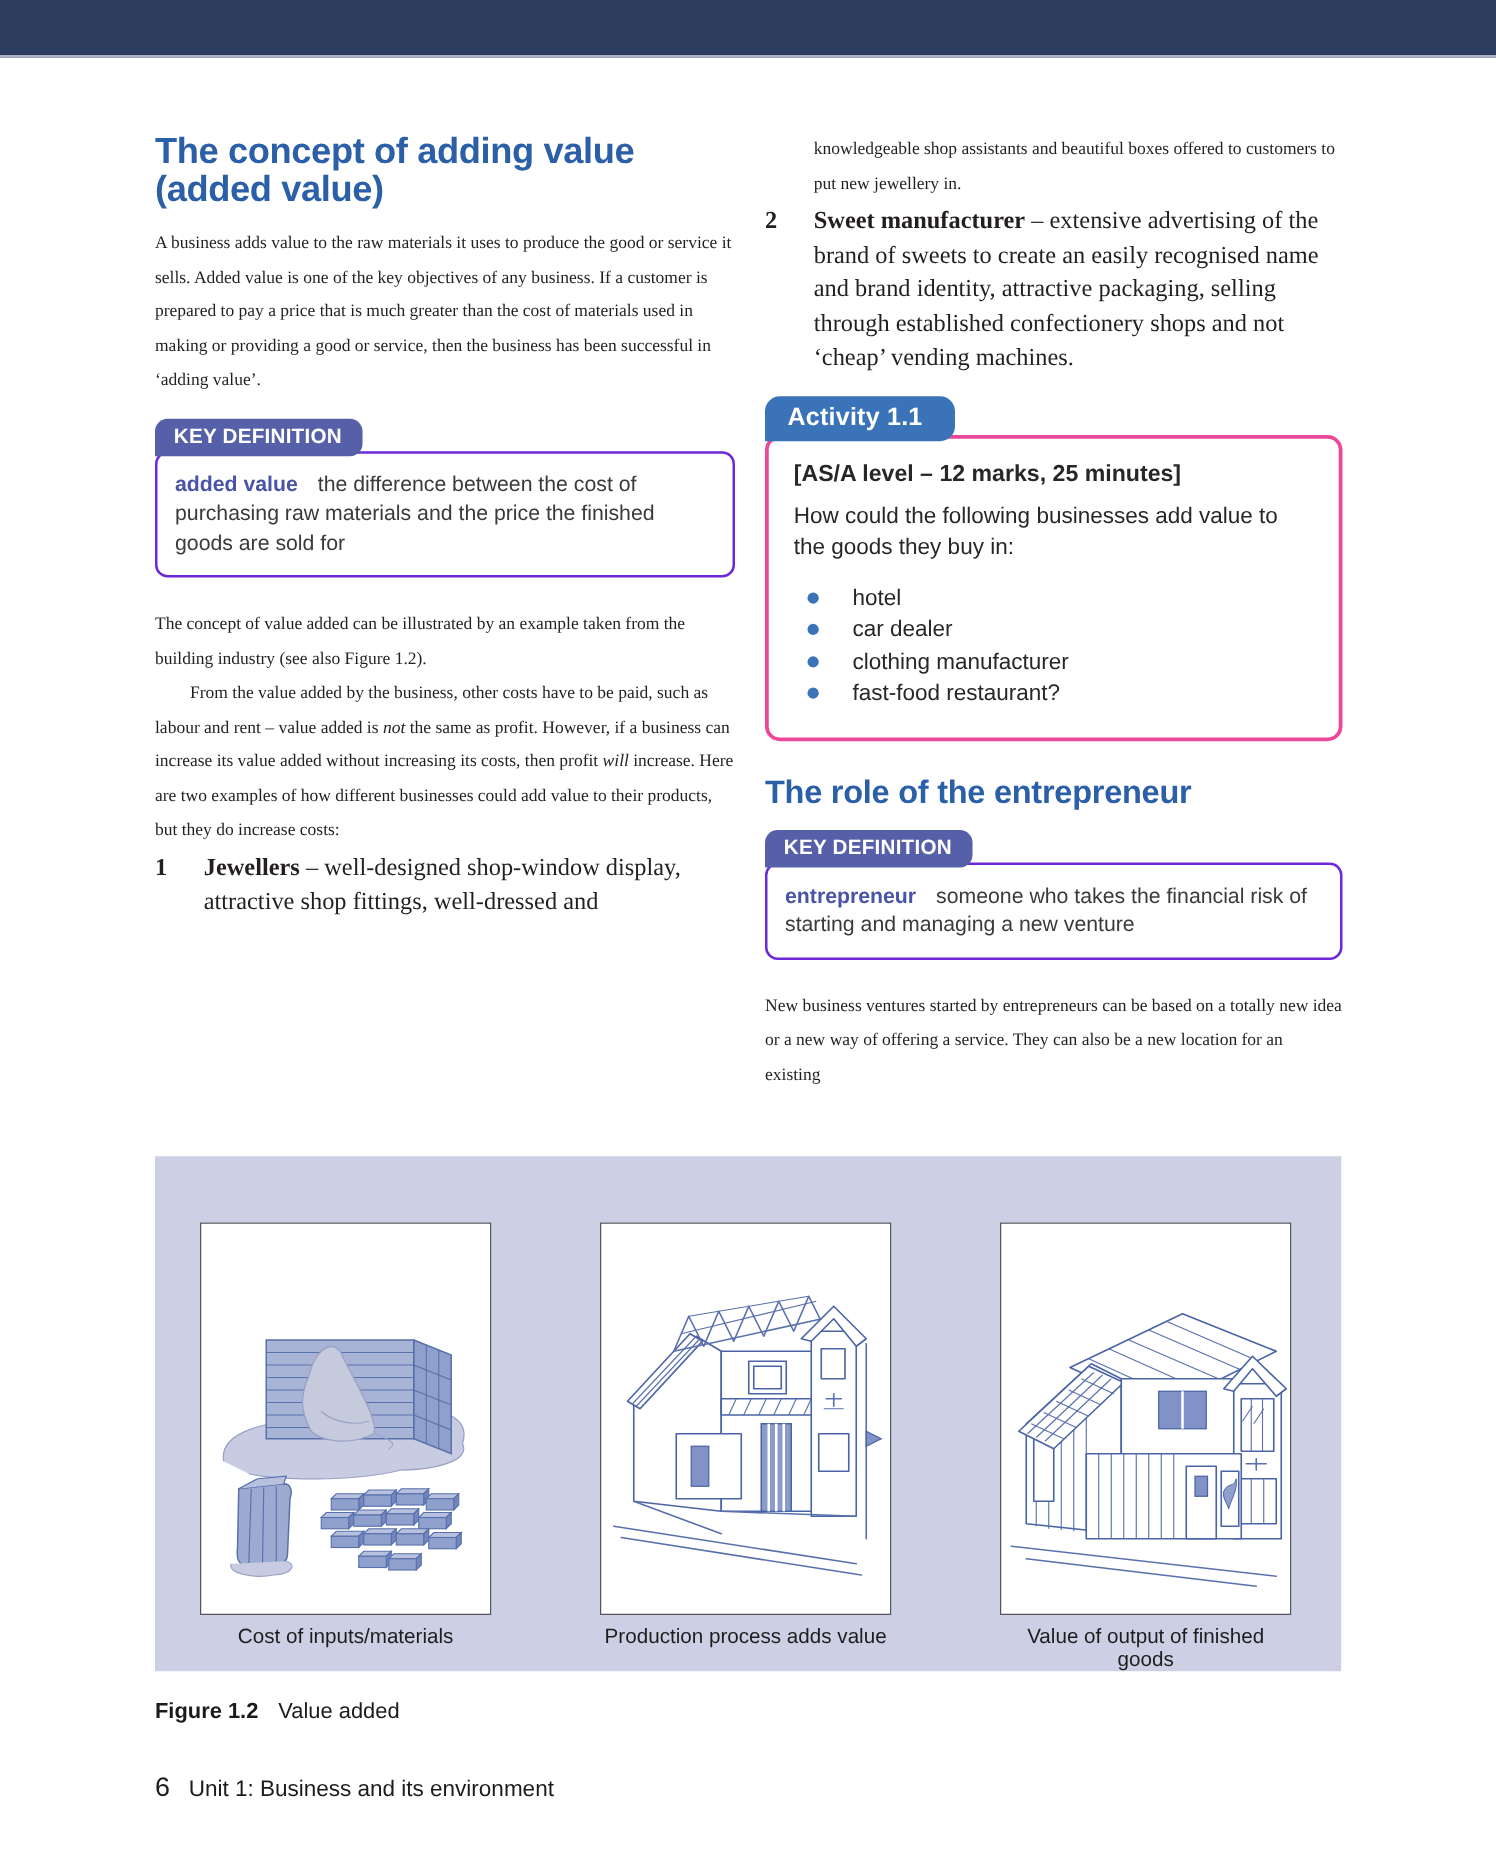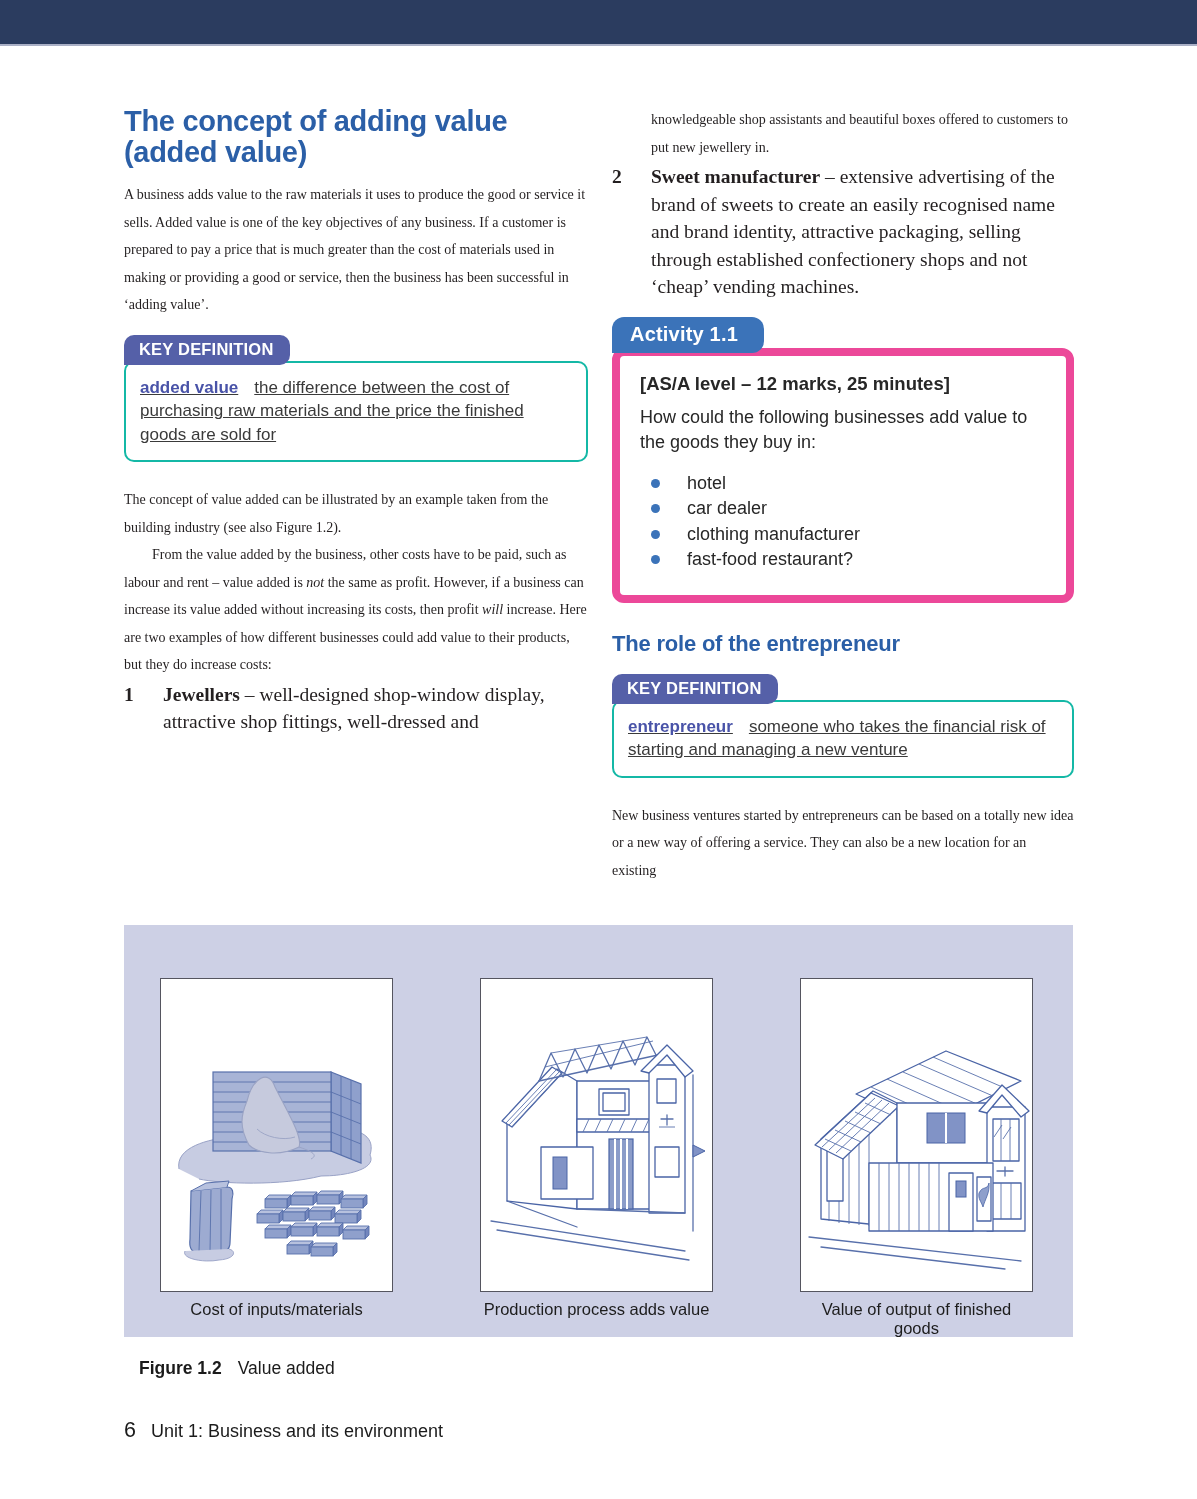--- a/index.html
+++ b/index.html
@@ -26,21 +26,21 @@
   h1.section {
     margin:0 0 13px 0;
     font-family:"Liberation Sans", sans-serif;
     font-weight:bold; color:#2b5fa7;
     font-size:29px; line-height:31px; letter-spacing:-0.3px;
   }
   h2.section {
     margin:26px 0 12px 0;
     font-family:"Liberation Sans", sans-serif;
     font-weight:bold; color:#2b5fa7;
-    font-size:22px; line-height:29px; letter-spacing:-0.2px;
+    font-size:26px; line-height:29px; letter-spacing:-0.2px;
   }
   h1.section span { display:block; }
 
   p.body {
     margin:0; font-size:14px; line-height:27.5px;
   }
   p.body.sp { margin-bottom:6px; }
   p.indent { text-indent:28px; }
   em.it { font-style:italic; }
 
@@ -56,40 +56,40 @@
   .keydef .tab {
     display:inline-block; position:relative; z-index:2;
     background:#5560a8; color:#fff;
     font-family:"Liberation Sans", sans-serif; font-weight:bold;
     font-size:16.5px; letter-spacing:0.2px;
     padding:5px 16px 6px 15px;
     border-radius:10px 10px 10px 0;
   }
   .keydef .box {
     position:relative; z-index:1; margin-top:-4px;
-    border:2px solid #14b8a6; border-radius:10px;
+    border:2px solid #6d28d9; border-radius:10px;
     background:#fff; padding:13px 16px 14px 14px;
     font-family:"Liberation Sans", sans-serif;
-    font-size:17px; line-height:23.5px; color:#3a3a3a;text-decoration:underline;
+    font-size:17px; line-height:23.5px; color:#3a3a3a;
   }
   .keydef .term { color:#4953a8; font-weight:bold; padding-right:16px; }
 
   
   .activity { margin:16px 0 18px 0; position:relative; }
   .activity .tab {
     display:inline-block; position:relative; z-index:2;
     background:#3b73b9; color:#fff;
     font-family:"Liberation Sans", sans-serif; font-weight:bold;
     font-size:20px; letter-spacing:0.2px;
     padding:6px 26px 7px 18px;
     border-radius:12px 12px 12px 0;
   }
   .activity .box {
     position:relative; z-index:1; margin-top:-5px;
-    border:8px solid #ec4899; border-radius:12px;
+    border:3px solid #ec4899; border-radius:12px;
     background:#fff; padding:16px 20px 22px 20px;
     font-family:"Liberation Sans", sans-serif; color:#272727;
   }
   .activity .level { font-weight:bold; font-size:18.5px; line-height:24px; margin-bottom:9px; }
   .activity .prompt { font-size:18px; line-height:25px; margin-bottom:16px; }
   .activity ul { list-style:none; margin:2px 0 0 0; padding:0; }
   .activity li { display:flex; align-items:center; font-size:18px; line-height:25.5px; }
   .activity .dot {
     width:9px; height:9px; border-radius:50%; background:#3b73b9;
     margin:0 27px 0 11px; flex:none;
@@ -106,21 +106,21 @@
   }
   .p1 { left:36px; } .p2 { left:356px; } .p3 { left:676px; }
   .figcap {
     position:absolute; top:375px; height:24px;
     font-family:"Liberation Sans", sans-serif; font-size:16.5px; color:#1d1d1d;
     text-align:center; width:233px;
   }
   .c1 { left:36px; } .c2 { left:356px; } .c3 { left:676px; }
 
   .figlabel {
-    position:absolute; left:139px; top:1358px;
+    position:absolute; left:124px; top:1358px;
     font-family:"Liberation Sans", sans-serif; font-size:17.5px; color:#1b1b1b;
   }
   .figlabel .flb { font-weight:bold; padding-right:16px; }
 
   .pagefooter {
     position:absolute; left:124px; top:1418px;
     font-family:"Liberation Sans", sans-serif; font-size:18px; color:#1b1b1b;
     display:flex; align-items:baseline;
   }
   .pagefooter .pnum { font-size:21.5px; padding-right:15px; }

